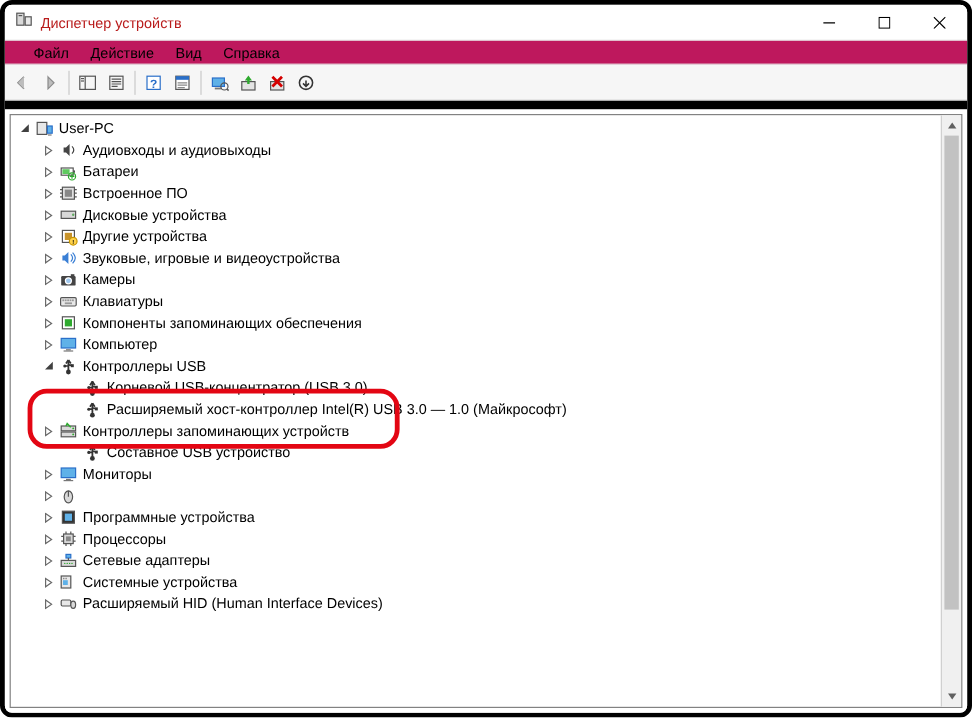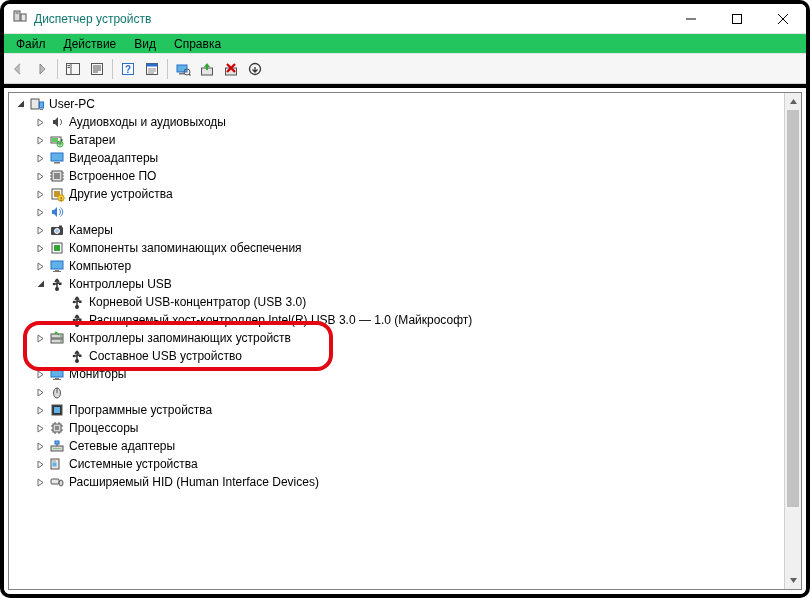--- a/index.html
+++ b/index.html
@@ -31,39 +31,39 @@
   }
   
   .titlebar {
     height: 30px;
     display: flex;
     align-items: center;
     background: #fff;
     border-bottom: 1px solid #e5e5e5;
   }
   .titlebar .app-icon { margin: 0 6px 0 8px; }
-  .titlebar .title { flex: 0 0 auto; font-size: 12px; color: #0f766e; }
+  .titlebar .title { flex: 0 0 auto; font-size: 12px; color: #b91c1c; }
   .titlebar .spacer { flex: 1 1 auto; }
   .tb-btn {
     width: 46px;
     height: 30px;
     display: flex;
     align-items: center;
     justify-content: center;
     color: #555;
   }
   .tb-btn svg { pointer-events: none; }
   
   .menubar {
     height: 20px;
     display: flex;
     align-items: center;
-    padding: 0 4px;
+    padding: 0 16px;
     gap: 2px;
-    background: #22c55e;
+    background: #be185d;
     border-bottom: 1px solid #e5e5e5;
   }
   .menu-item { padding: 1px 8px; font-size: 12px; }
   
   .toolbar {
     height: 30px;
     display: flex;
     align-items: center;
     gap: 0;
     padding: 2px 2px;
@@ -82,21 +82,21 @@
     width: 1px;
     height: 20px;
     background: #c8c8c8;
     margin: 0 3px;
   }
   
   .tree-container {
     flex: 1 1 auto;
     position: relative;
     overflow: hidden;
-    border-top: 4px solid #000000;
+    border-top: 7px solid #000000;
     padding-left: 36px;
   }
   .tree-inner {
     position: absolute;
     left: 4px; right: 4px; top: 4px; bottom: 4px;
     border: 1px solid #828282;
     overflow: hidden;
     background: #fff;
   }
   .tree {
@@ -326,89 +326,109 @@
     <span class="label">Батареи</span>
   </div>
             <div class="row" style="padding-left:22px">
     <span class="chev">
                 <svg width="9" height="9" viewBox="0 0 9 9">
                   <path d="M2 1 L7 4.5 L2 8 Z" fill="none" stroke="#6a6a6a"></path>
                 </svg>
               </span>
     <span class="ico">
                 <svg width="16" height="16" viewBox="0 0 16 16">
-                  <rect x="2" y="3" width="12" height="8" fill="#5fb1e8" stroke="#2a6fc9"></rect>
-                  <rect x="5" y="12" width="6" height="1.5" fill="#777"></rect>
-                </svg>
-              </span>
-    <span class="label">Видеоадаптеры</span>
-  </div>
-            <div class="row" style="padding-left:22px">
-    <span class="chev">
-                <svg width="9" height="9" viewBox="0 0 9 9">
-                  <path d="M2 1 L7 4.5 L2 8 Z" fill="none" stroke="#6a6a6a"></path>
-                </svg>
-              </span>
-    <span class="ico">
-                <svg width="16" height="16" viewBox="0 0 16 16">
                   <rect x="3" y="3" width="10" height="10" fill="#e0e0e0" stroke="#555"></rect>
                   <rect x="5" y="5" width="6" height="6" fill="#888"></rect>
                   <line x1="3" y1="5" x2="1" y2="5" stroke="#555"></line>
                   <line x1="3" y1="8" x2="1" y2="8" stroke="#555"></line>
                   <line x1="3" y1="11" x2="1" y2="11" stroke="#555"></line>
                   <line x1="13" y1="5" x2="15" y2="5" stroke="#555"></line>
                   <line x1="13" y1="8" x2="15" y2="8" stroke="#555"></line>
                   <line x1="13" y1="11" x2="15" y2="11" stroke="#555"></line>
                 </svg>
               </span>
     <span class="label">Встроенное ПО</span>
   </div>
             <div class="row" style="padding-left:22px">
     <span class="chev">
                 <svg width="9" height="9" viewBox="0 0 9 9">
                   <path d="M2 1 L7 4.5 L2 8 Z" fill="none" stroke="#6a6a6a"></path>
                 </svg>
               </span>
     <span class="ico">
                 <svg width="16" height="16" viewBox="0 0 16 16">
+                  <rect x="2" y="5" width="12" height="6" fill="#d9d9d9" stroke="#555"></rect>
+                  <circle cx="12" cy="8" r="1" fill="#5faa5f"></circle>
+                </svg>
+              </span>
+    <span class="label">Дисковые устройства</span>
+  </div>
+            <div class="row" style="padding-left:22px">
+    <span class="chev">
+                <svg width="9" height="9" viewBox="0 0 9 9">
+                  <path d="M2 1 L7 4.5 L2 8 Z" fill="none" stroke="#6a6a6a"></path>
+                </svg>
+              </span>
+    <span class="ico">
+                <svg width="16" height="16" viewBox="0 0 16 16">
                   <rect x="3" y="3" width="10" height="10" fill="#fff" stroke="#555"></rect>
                   <rect x="5" y="5" width="6" height="6" fill="#c8932a"></rect>
                   <circle cx="12" cy="12" r="3.2" fill="#ffd24a" stroke="#c89500"></circle>
                   <text x="12" y="14.5" text-anchor="middle" font-size="5" font-weight="bold" fill="#000">!</text>
                 </svg>
               </span>
     <span class="label">Другие устройства</span>
   </div>
             <div class="row" style="padding-left:22px">
     <span class="chev">
                 <svg width="9" height="9" viewBox="0 0 9 9">
                   <path d="M2 1 L7 4.5 L2 8 Z" fill="none" stroke="#6a6a6a"></path>
                 </svg>
               </span>
     <span class="ico">
                 <svg width="16" height="16" viewBox="0 0 16 16">
                   <path d="M3 6 H5 L8 3 V13 L5 10 H3 Z" fill="#3a7fd5"></path>
                   <path d="M10 5 C12 7 12 9 10 11 M11.5 3.5 C14.5 7 14.5 9 11.5 12.5" stroke="#3a7fd5" fill="none"></path>
                 </svg>
               </span>
+    <span class="label">Звуковые, игровые и видеоустройства</span>
   </div>
             <div class="row" style="padding-left:22px">
     <span class="chev">
                 <svg width="9" height="9" viewBox="0 0 9 9">
                   <path d="M2 1 L7 4.5 L2 8 Z" fill="none" stroke="#6a6a6a"></path>
                 </svg>
               </span>
     <span class="ico">
                 <svg width="16" height="16" viewBox="0 0 16 16">
                   <rect x="2" y="5" width="12" height="8" rx="1" fill="#444"></rect>
                   <circle cx="8" cy="9" r="2.5" fill="#a0c8ef" stroke="#fff"></circle>
                   <rect x="10" y="3.5" width="3" height="2" fill="#444"></rect>
                 </svg>
               </span>
     <span class="label">Камеры</span>
+  </div>
+            <div class="row" style="padding-left:22px">
+    <span class="chev">
+                <svg width="9" height="9" viewBox="0 0 9 9">
+                  <path d="M2 1 L7 4.5 L2 8 Z" fill="none" stroke="#6a6a6a"></path>
+                </svg>
+              </span>
+    <span class="ico">
+                <svg width="16" height="16" viewBox="0 0 16 16">
+                  <rect x="1.5" y="5" width="13" height="7" rx="1" fill="#e8e8e8" stroke="#555"></rect>
+                  <rect x="3" y="6.5" width="1.5" height="1.5" fill="#999"></rect>
+                  <rect x="5" y="6.5" width="1.5" height="1.5" fill="#999"></rect>
+                  <rect x="7" y="6.5" width="1.5" height="1.5" fill="#999"></rect>
+                  <rect x="9" y="6.5" width="1.5" height="1.5" fill="#999"></rect>
+                  <rect x="11" y="6.5" width="1.5" height="1.5" fill="#999"></rect>
+                  <rect x="5" y="9" width="6" height="1.5" fill="#999"></rect>
+                </svg>
+              </span>
+    <span class="label">Клавиатуры</span>
   </div>
             <div class="row" style="padding-left:22px">
     <span class="chev">
                 <svg width="9" height="9" viewBox="0 0 9 9">
                   <path d="M2 1 L7 4.5 L2 8 Z" fill="none" stroke="#6a6a6a"></path>
                 </svg>
               </span>
     <span class="ico">
                 <svg width="16" height="16" viewBox="0 0 16 16">
                   <rect x="3" y="3" width="10" height="10" fill="#fff" stroke="#555"></rect>

